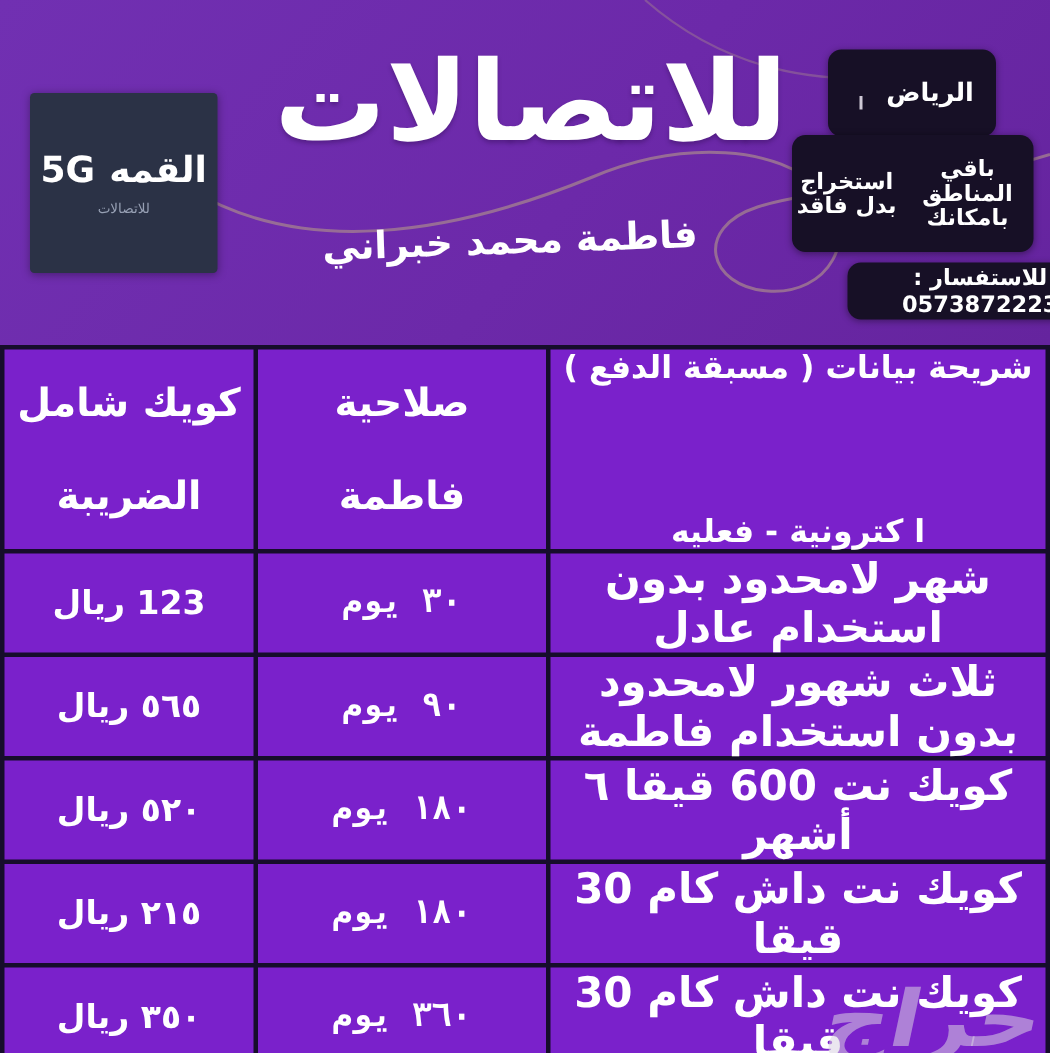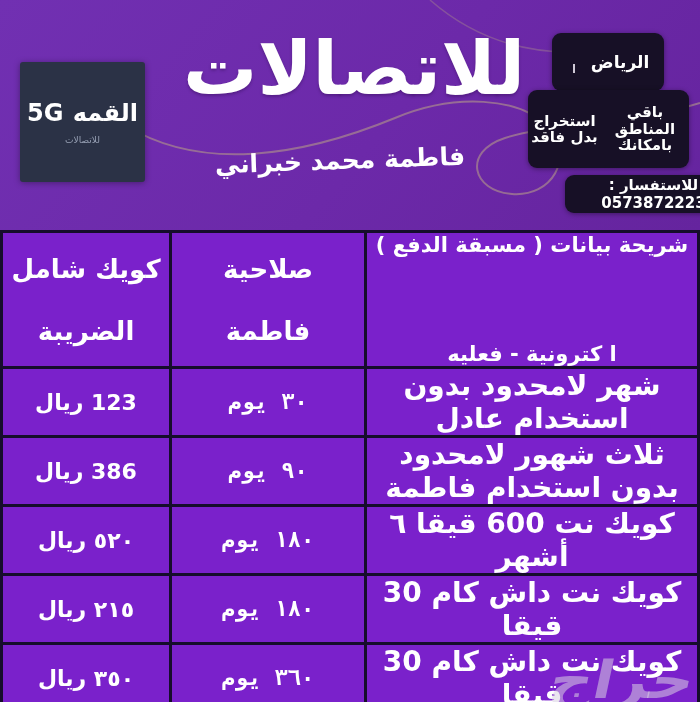--- a/index.html
+++ b/index.html
@@ -112,21 +112,21 @@
       <span>كويك شامل</span>
       <span>الضريبة</span>
     </div>
 
     <div class="cell cell-desc">شهر لامحدود بدون استخدام عادل</div>
     <div class="cell cell-val">٣٠ يوم</div>
     <div class="cell cell-price">123 ريال</div>
 
     <div class="cell cell-desc">ثلاث شهور لامحدود بدون استخدام فاطمة</div>
     <div class="cell cell-val">٩٠ يوم</div>
-    <div class="cell cell-price">386 ريال</div>
+    <div class="cell cell-price">٥٦٥ ريال</div>
 
     <div class="cell cell-desc">كويك نت 600 قيقا ٦ أشهر</div>
     <div class="cell cell-val">١٨٠ يوم</div>
     <div class="cell cell-price">٥٢٠ ريال</div>
 
     <div class="cell cell-desc">كويك نت داش كام 30 قيقا</div>
     <div class="cell cell-val">١٨٠ يوم</div>
     <div class="cell cell-price">٢١٥ ريال</div>
 
     <div class="cell cell-desc">كويك نت داش كام 30 قيقا</div>

